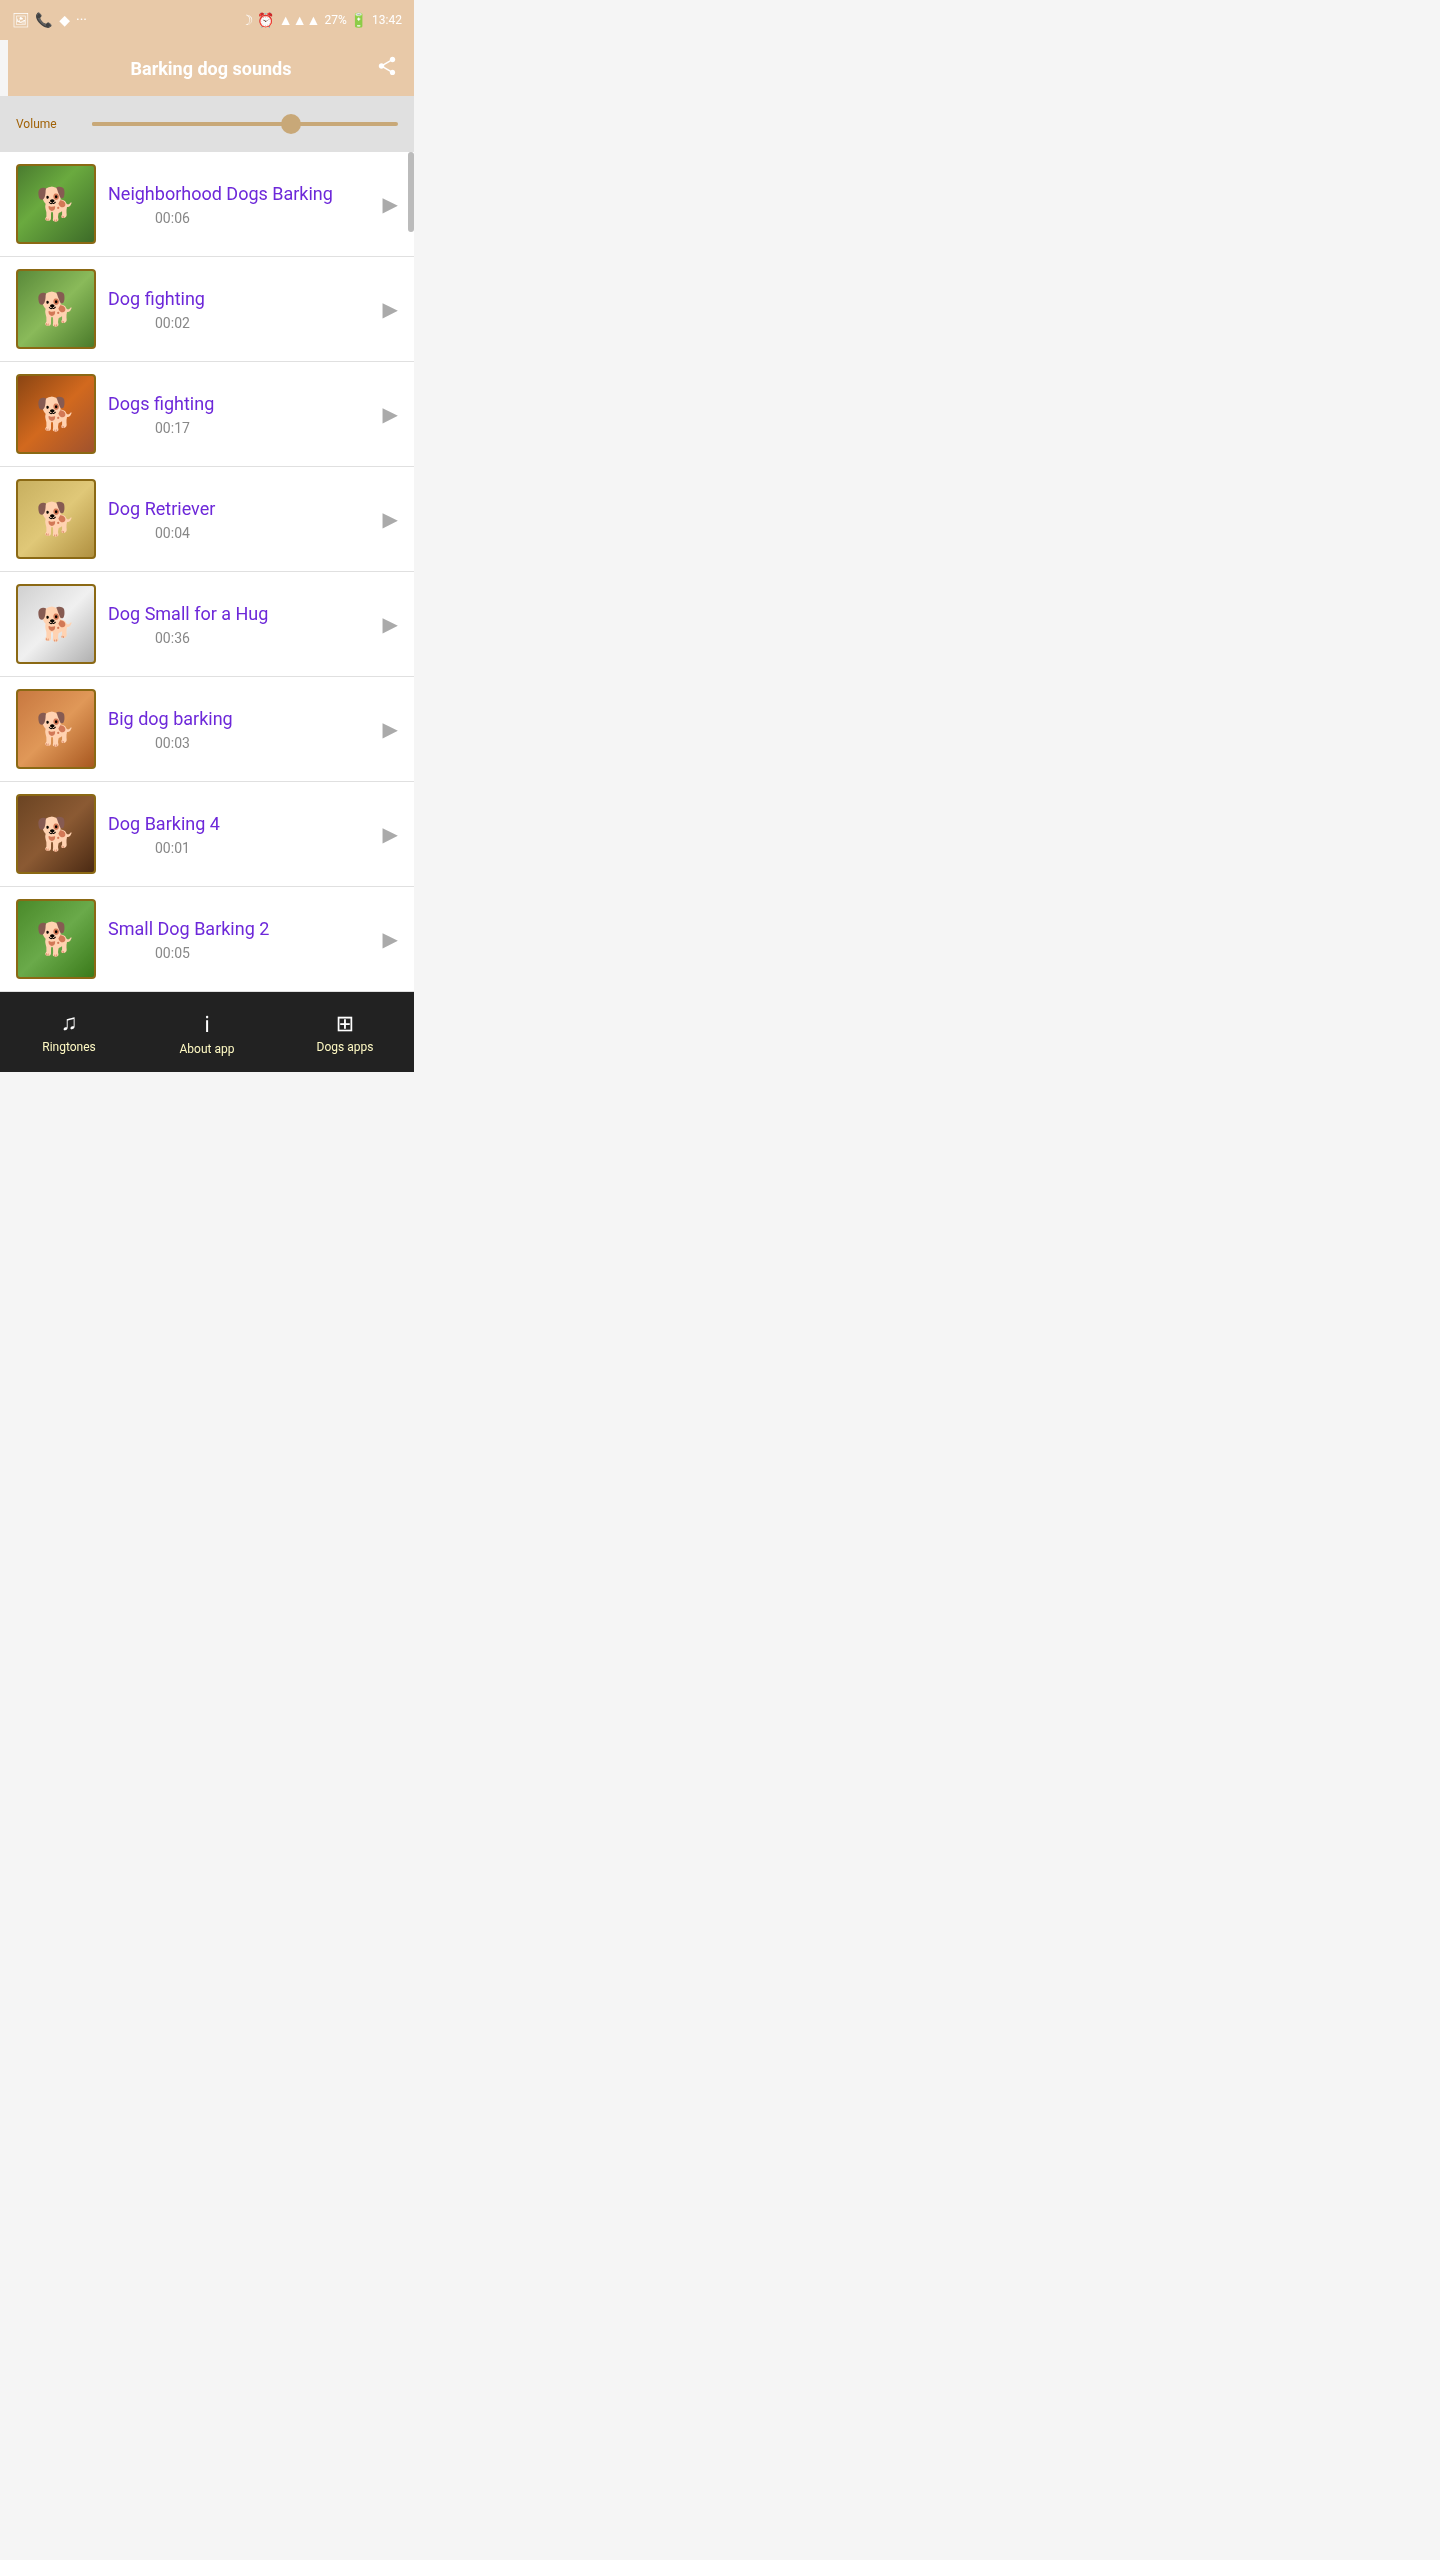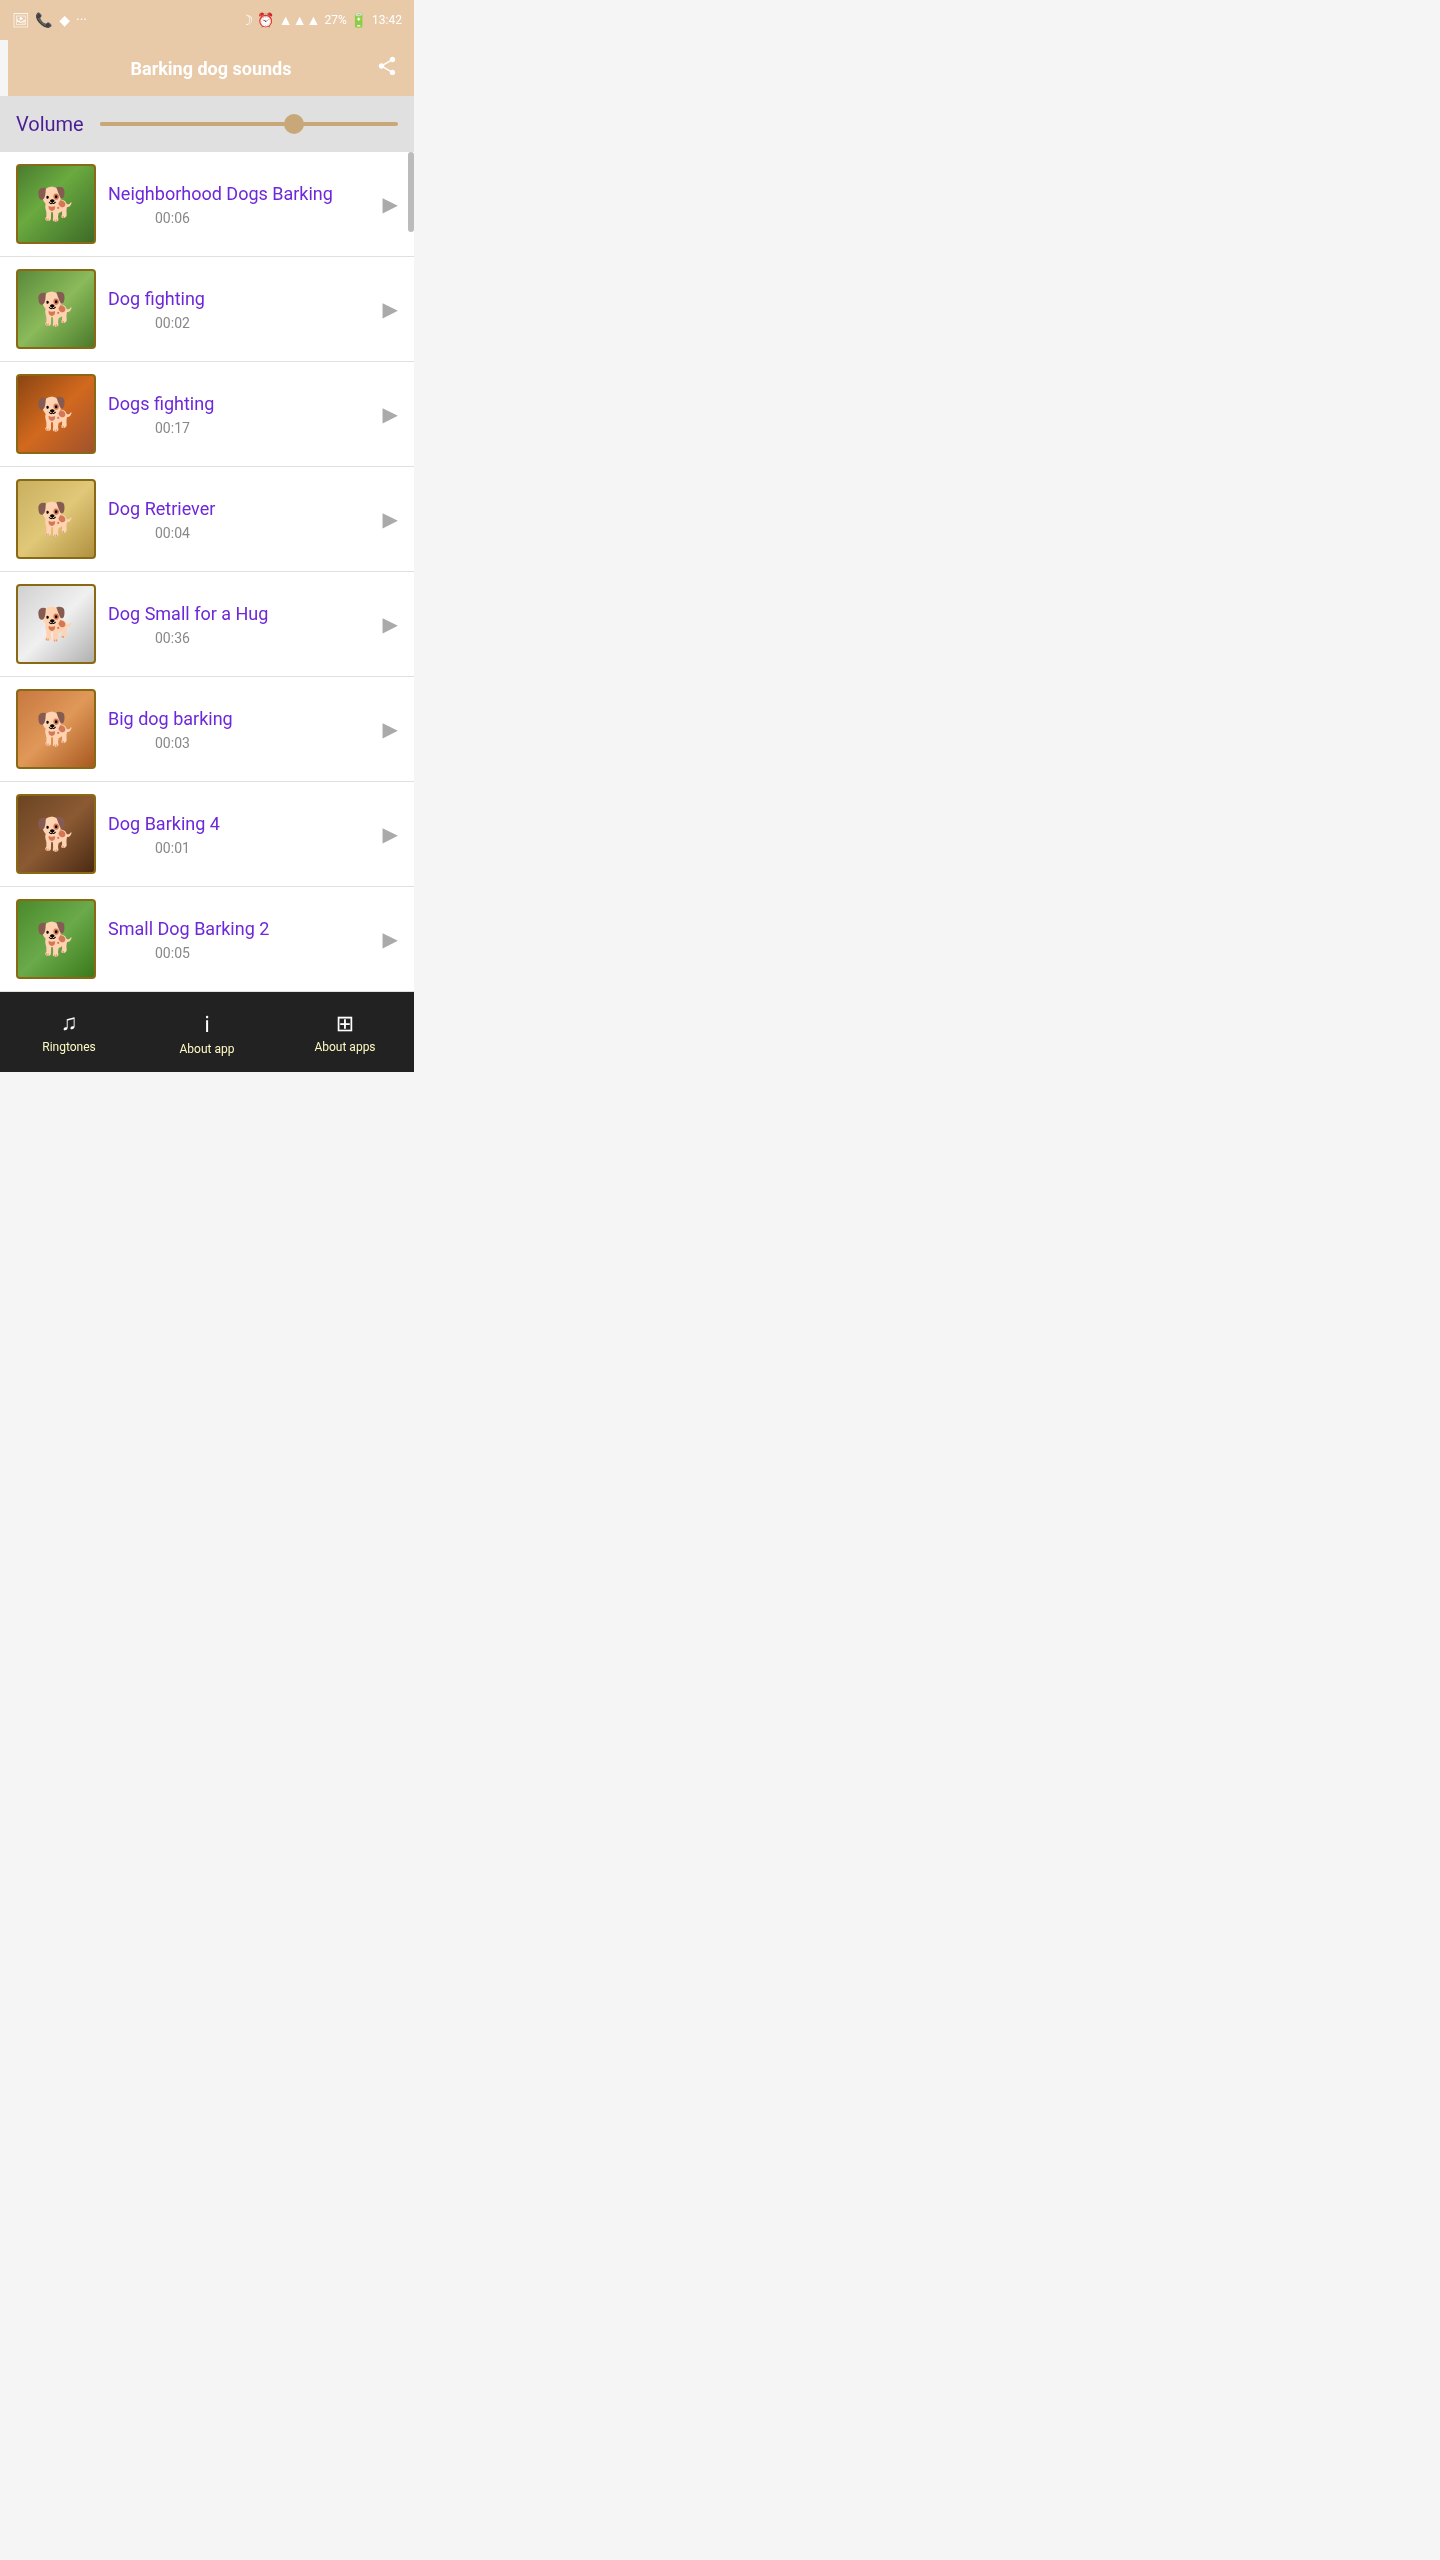--- a/index.html
+++ b/index.html
@@ -66,22 +66,22 @@
     
     .volume-bar {
       background: #e0e0e0;
       height: 56px;
       display: flex;
       align-items: center;
       padding: 0 16px;
       gap: 16px;
     }
     .volume-label {
-      color: #4c1d95;
-      font-size: 20px;
+      color: #a16207;
+      font-size: 12px;
       min-width: 60px;
     }
     .volume-slider-container {
       flex: 1;
       position: relative;
       height: 4px;
       background: #c8a878;
       border-radius: 2px;
     }
     .volume-slider-fill {
@@ -361,15 +361,15 @@
 <div class="nav-item">
       <span class="nav-icon">♫</span>
       <span class="nav-label">Ringtones</span>
     </div>
     <div class="nav-item">
       <span class="nav-icon">ℹ</span>
       <span class="nav-label">About app</span>
     </div>
     <div class="nav-item">
       <span class="nav-icon">⊞</span>
-      <span class="nav-label">About apps</span>
+      <span class="nav-label">Dogs apps</span>
     </div>
   </div>
 
 </body></html>

